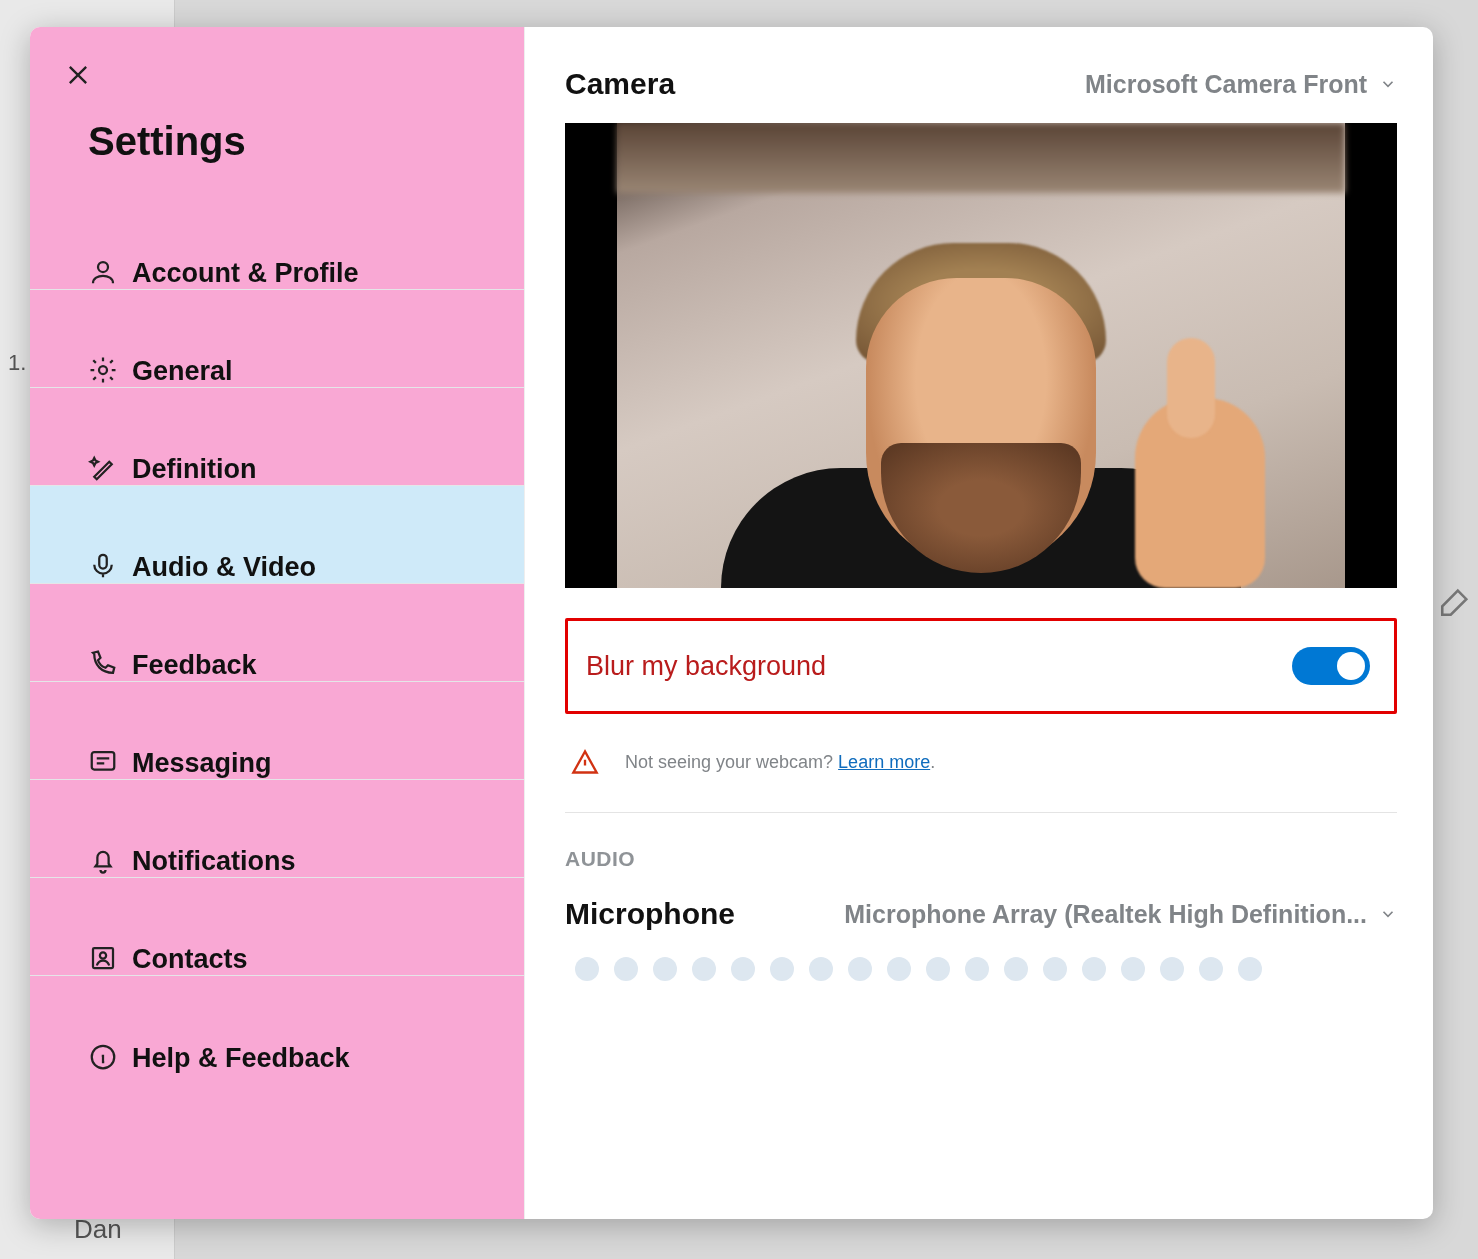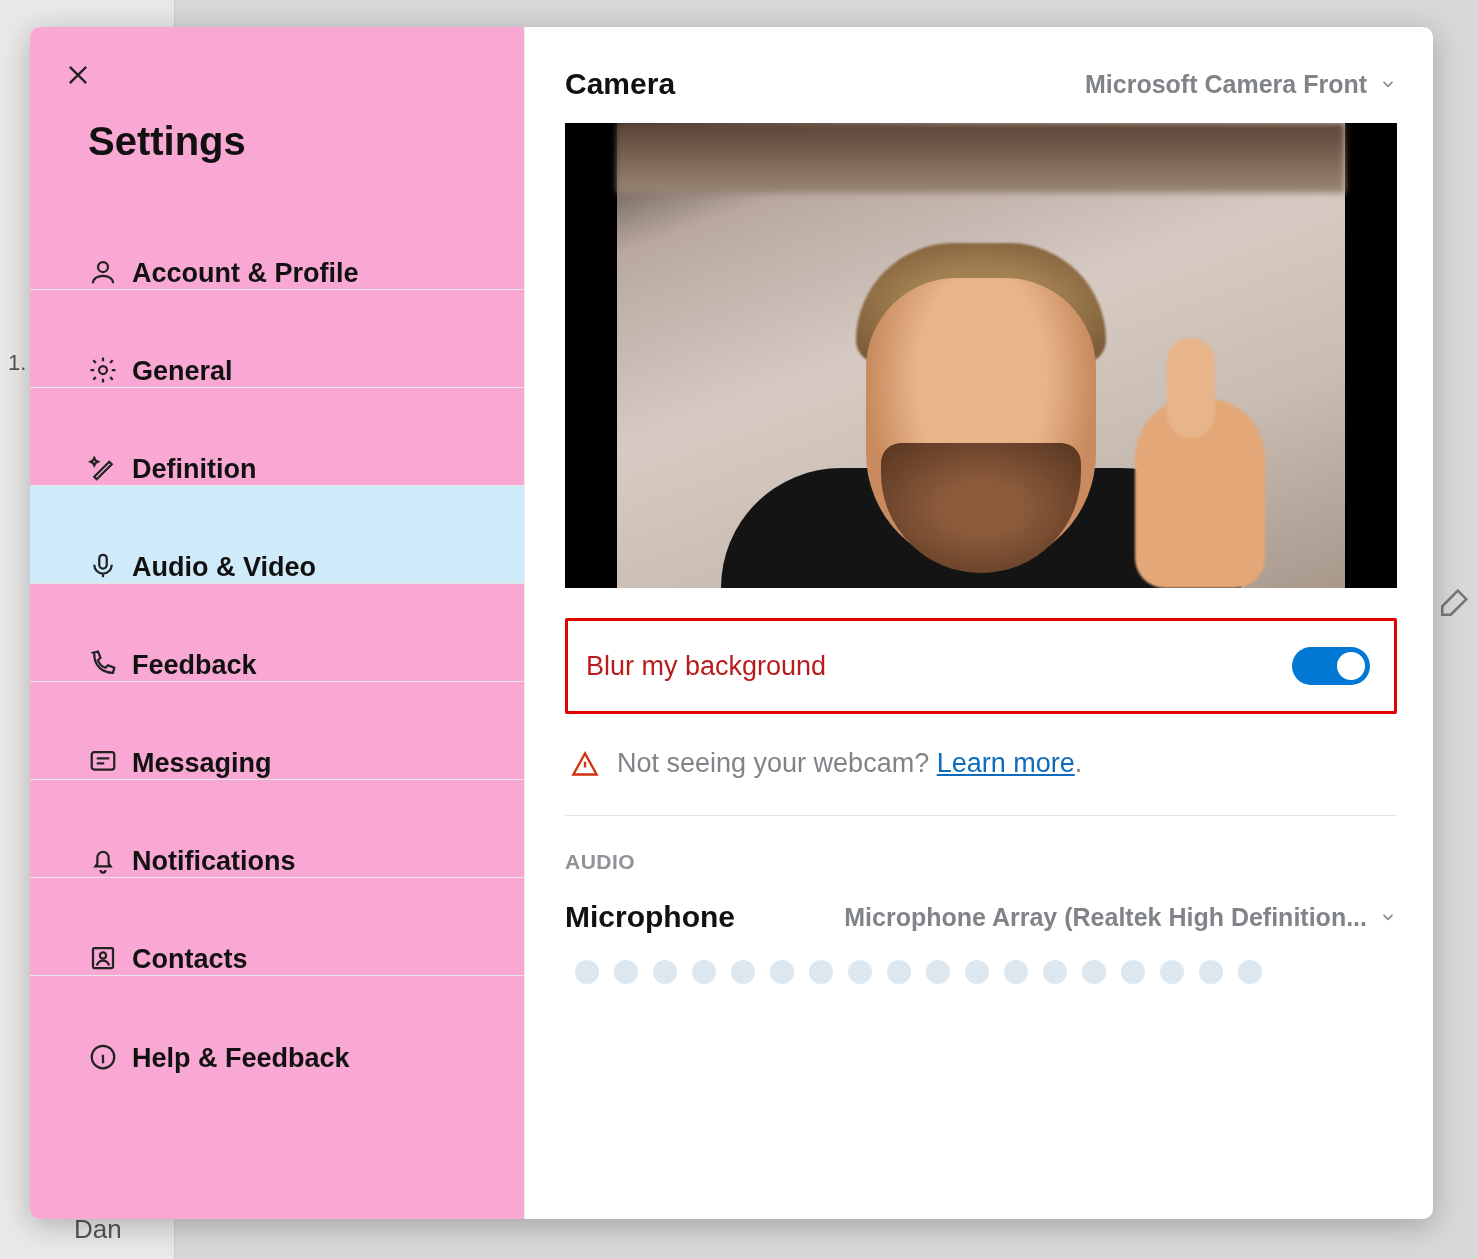--- a/index.html
+++ b/index.html
@@ -207,22 +207,22 @@
     cursor:pointer;
   }
   .toggle::after{
     content:'';
     position:absolute;
     right:5px; top:5px;
     width:28px;height:28px;border-radius:50%;
     background:#fff;
   }
   .help-row {
-    display:flex;align-items:center;gap:18px;
-    font-size: 27px;
+    display:flex;align-items:center;gap:26px;
+    font-size: 18px;
     color:#808488;
     padding: 6px 0 36px 6px;
     border-bottom: 1px solid #e4e4e4;
     margin-bottom: 34px;
   }
   .warn-icon { width:28px;height:28px; color:#d13212; }
   .link { color:#0f6cbd; text-decoration:underline; cursor:pointer; }
   .mic-meter {
     display:flex; gap:15px; margin-top:26px; padding-left:10px;
   }

